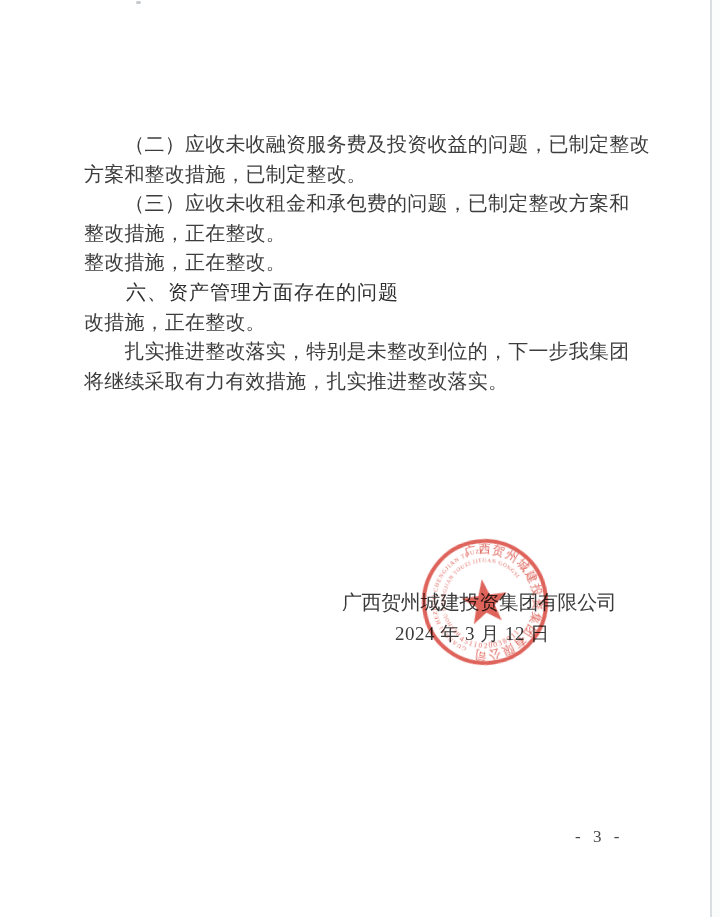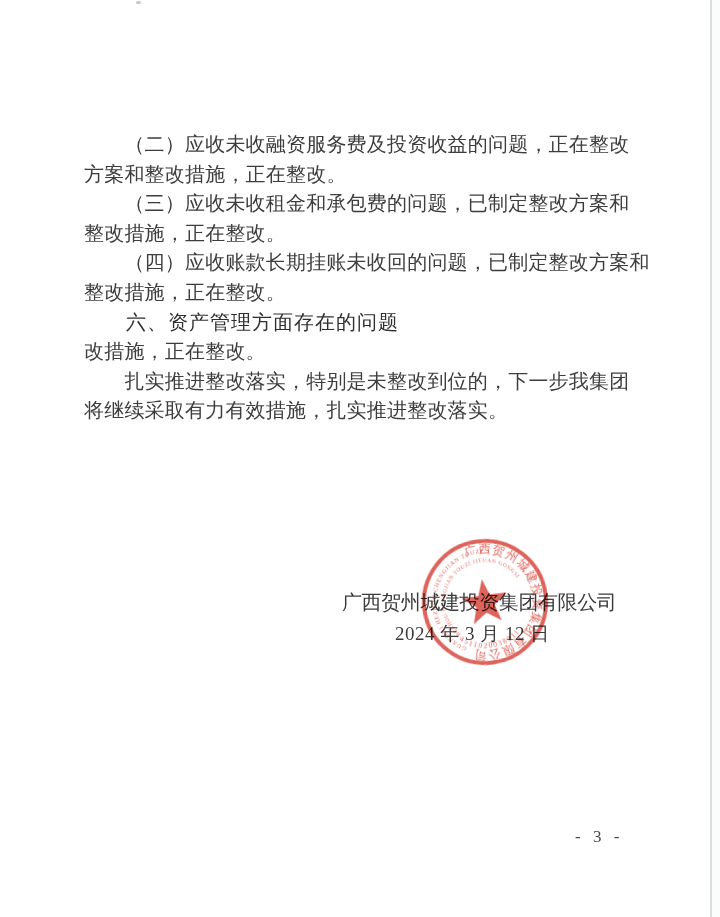--- a/index.html
+++ b/index.html
@@ -53,25 +53,24 @@
 </head>
 <body>
 
 <div class="page">
 
   <div class="scan-margin"></div>
   <div class="scan-edge"></div>
   <div class="speck"></div>
 
   <div class="body-text">
-    <div class="line">　　（二）应收未收融资服务费及投资收益的问题，正在整改</div>
-    <div class="line">方案和整改措施，正在整改。</div>
+    <div class="line">　　（二）应收未收融资服务费及投资收益的问题，已制定整改</div>
+    <div class="line">方案和整改措施，已制定整改。</div>
     <div class="line">　　（三）应收未收租金和承包费的问题，已制定整改方案和</div>
     <div class="line">整改措施，正在整改。</div>
-    <div class="line">　　（四）应收账款长期挂账未收回的问题，已制定整改方案和</div>
     <div class="line">整改措施，正在整改。</div>
     <div class="line heading">　　六、资产管理方面存在的问题</div>
     <div class="line">改措施，正在整改。</div>
     <div class="line">　　扎实推进整改落实，特别是未整改到位的，下一步我集团</div>
     <div class="line">将继续采取有力有效措施，扎实推进整改落实。</div>
   </div>
 
   <div class="sig-company">广西贺州城建投资集团有限公司</div>
   <div class="sig-date">2024 年 3 月 12 日</div>
 

